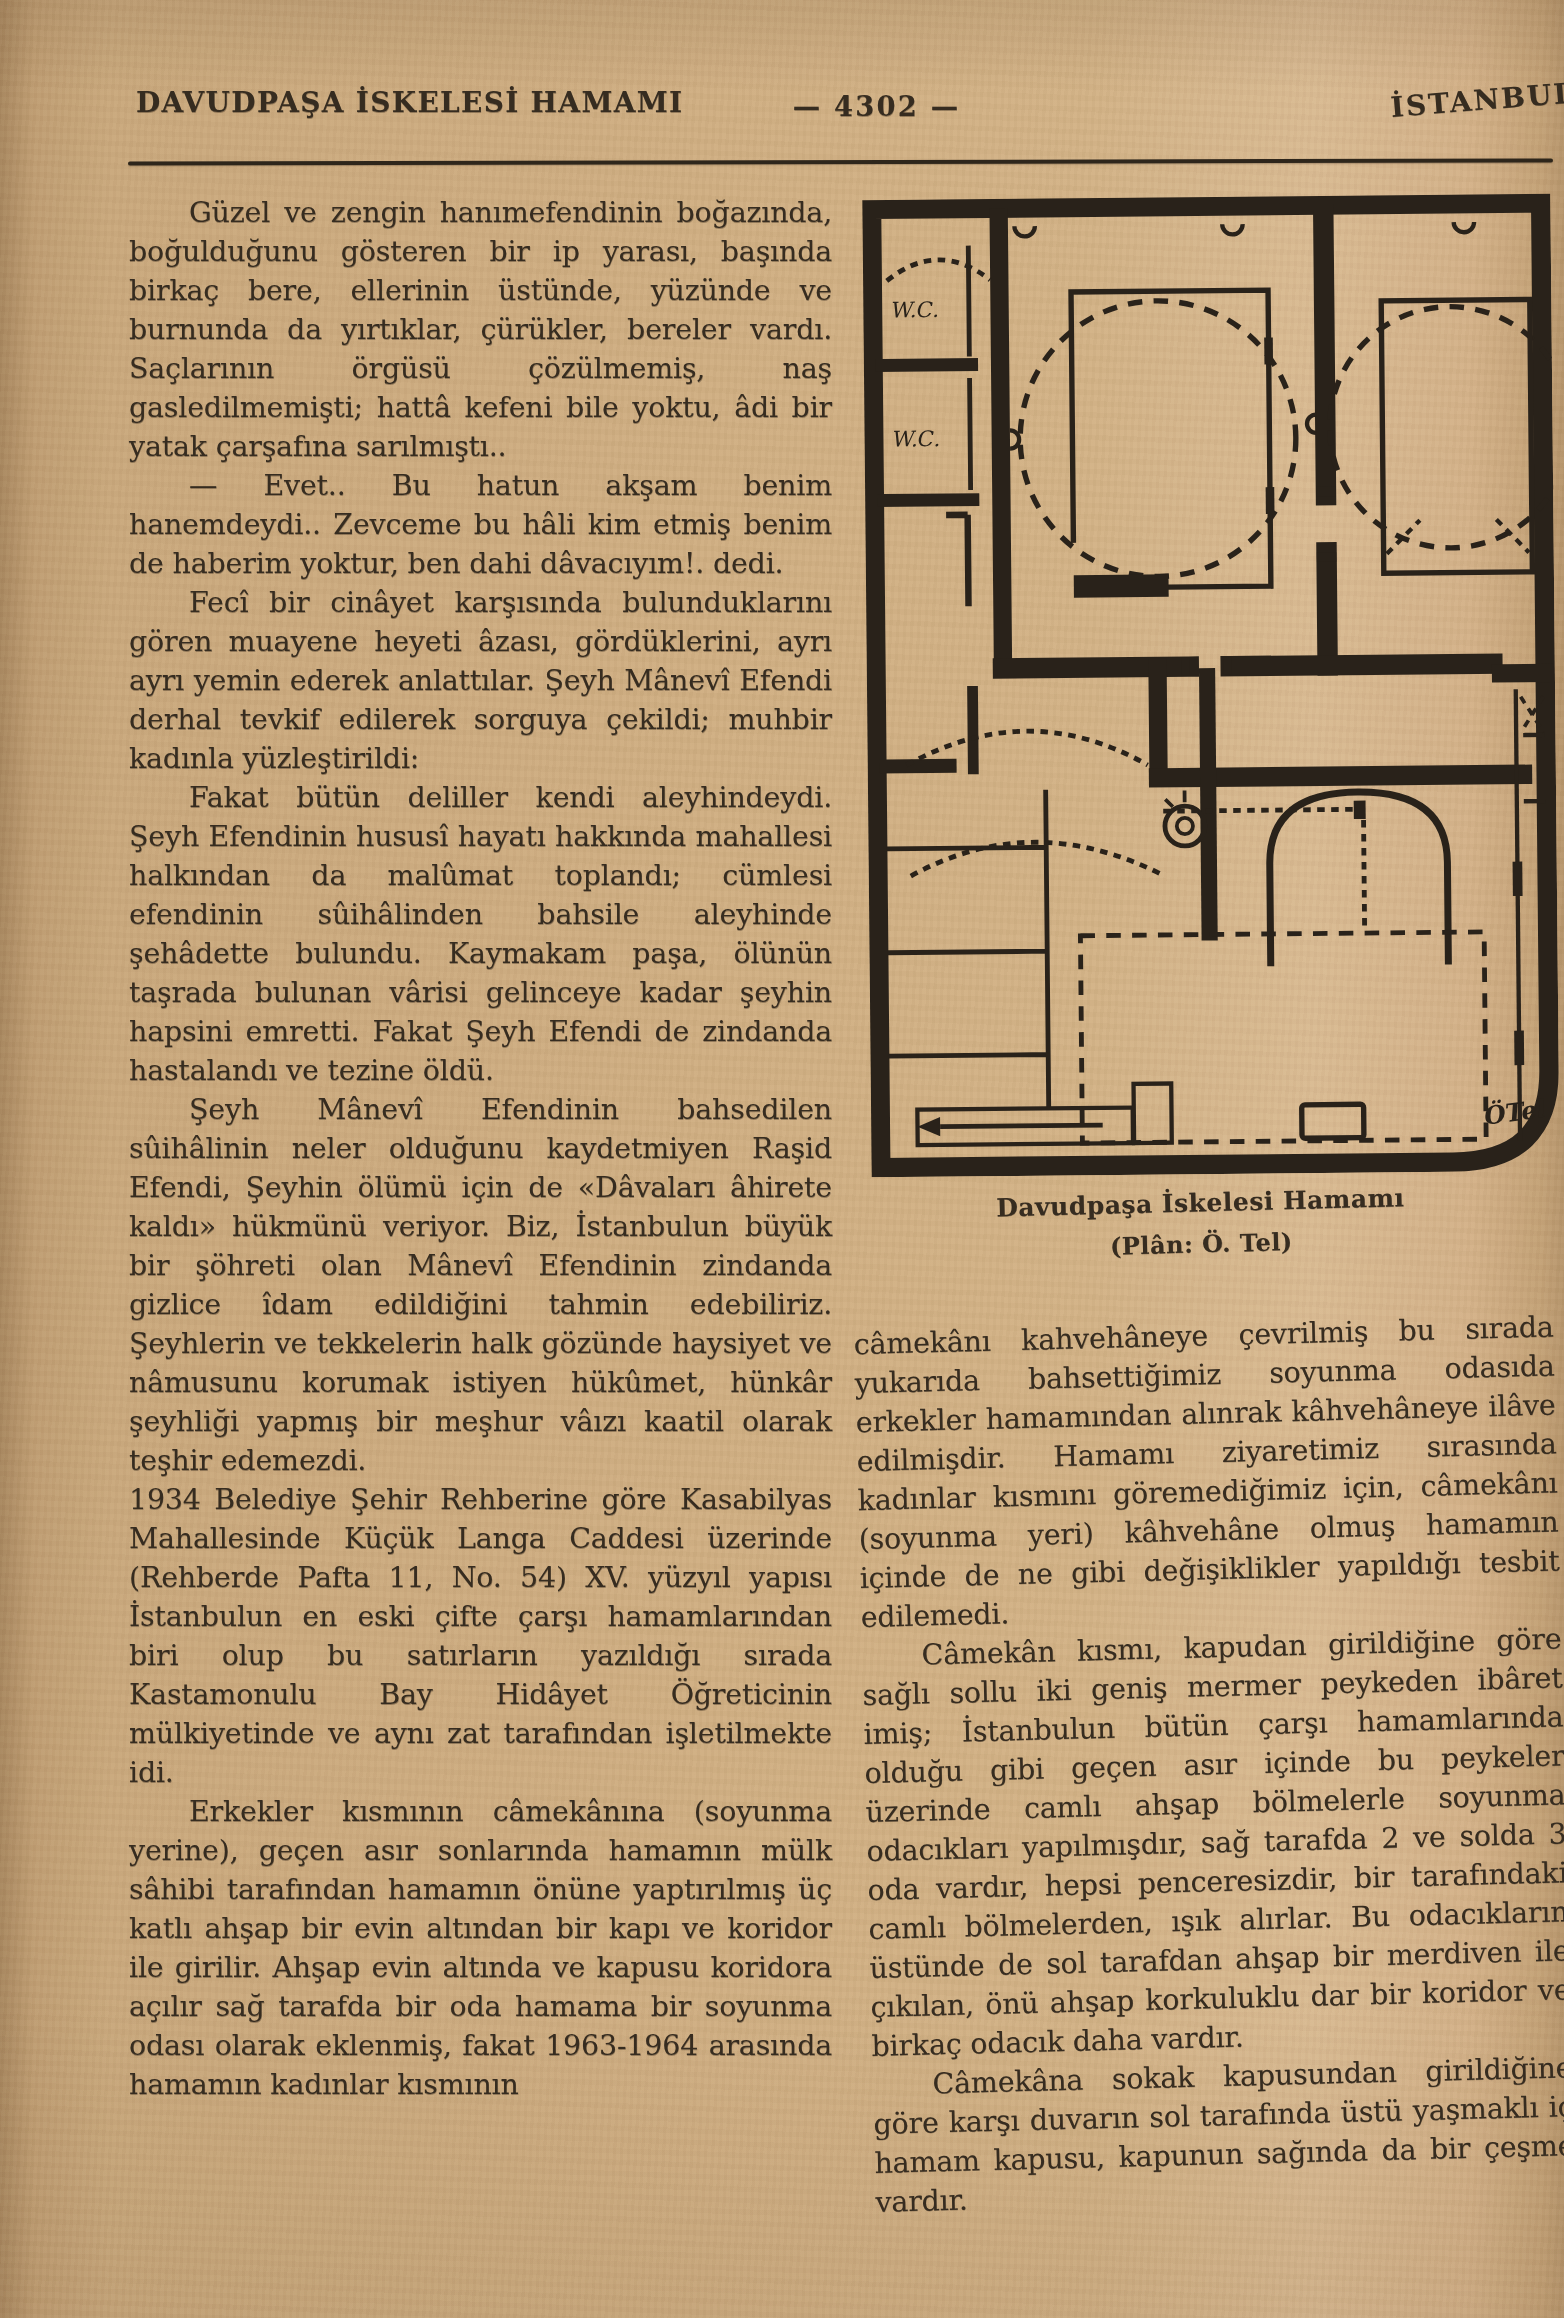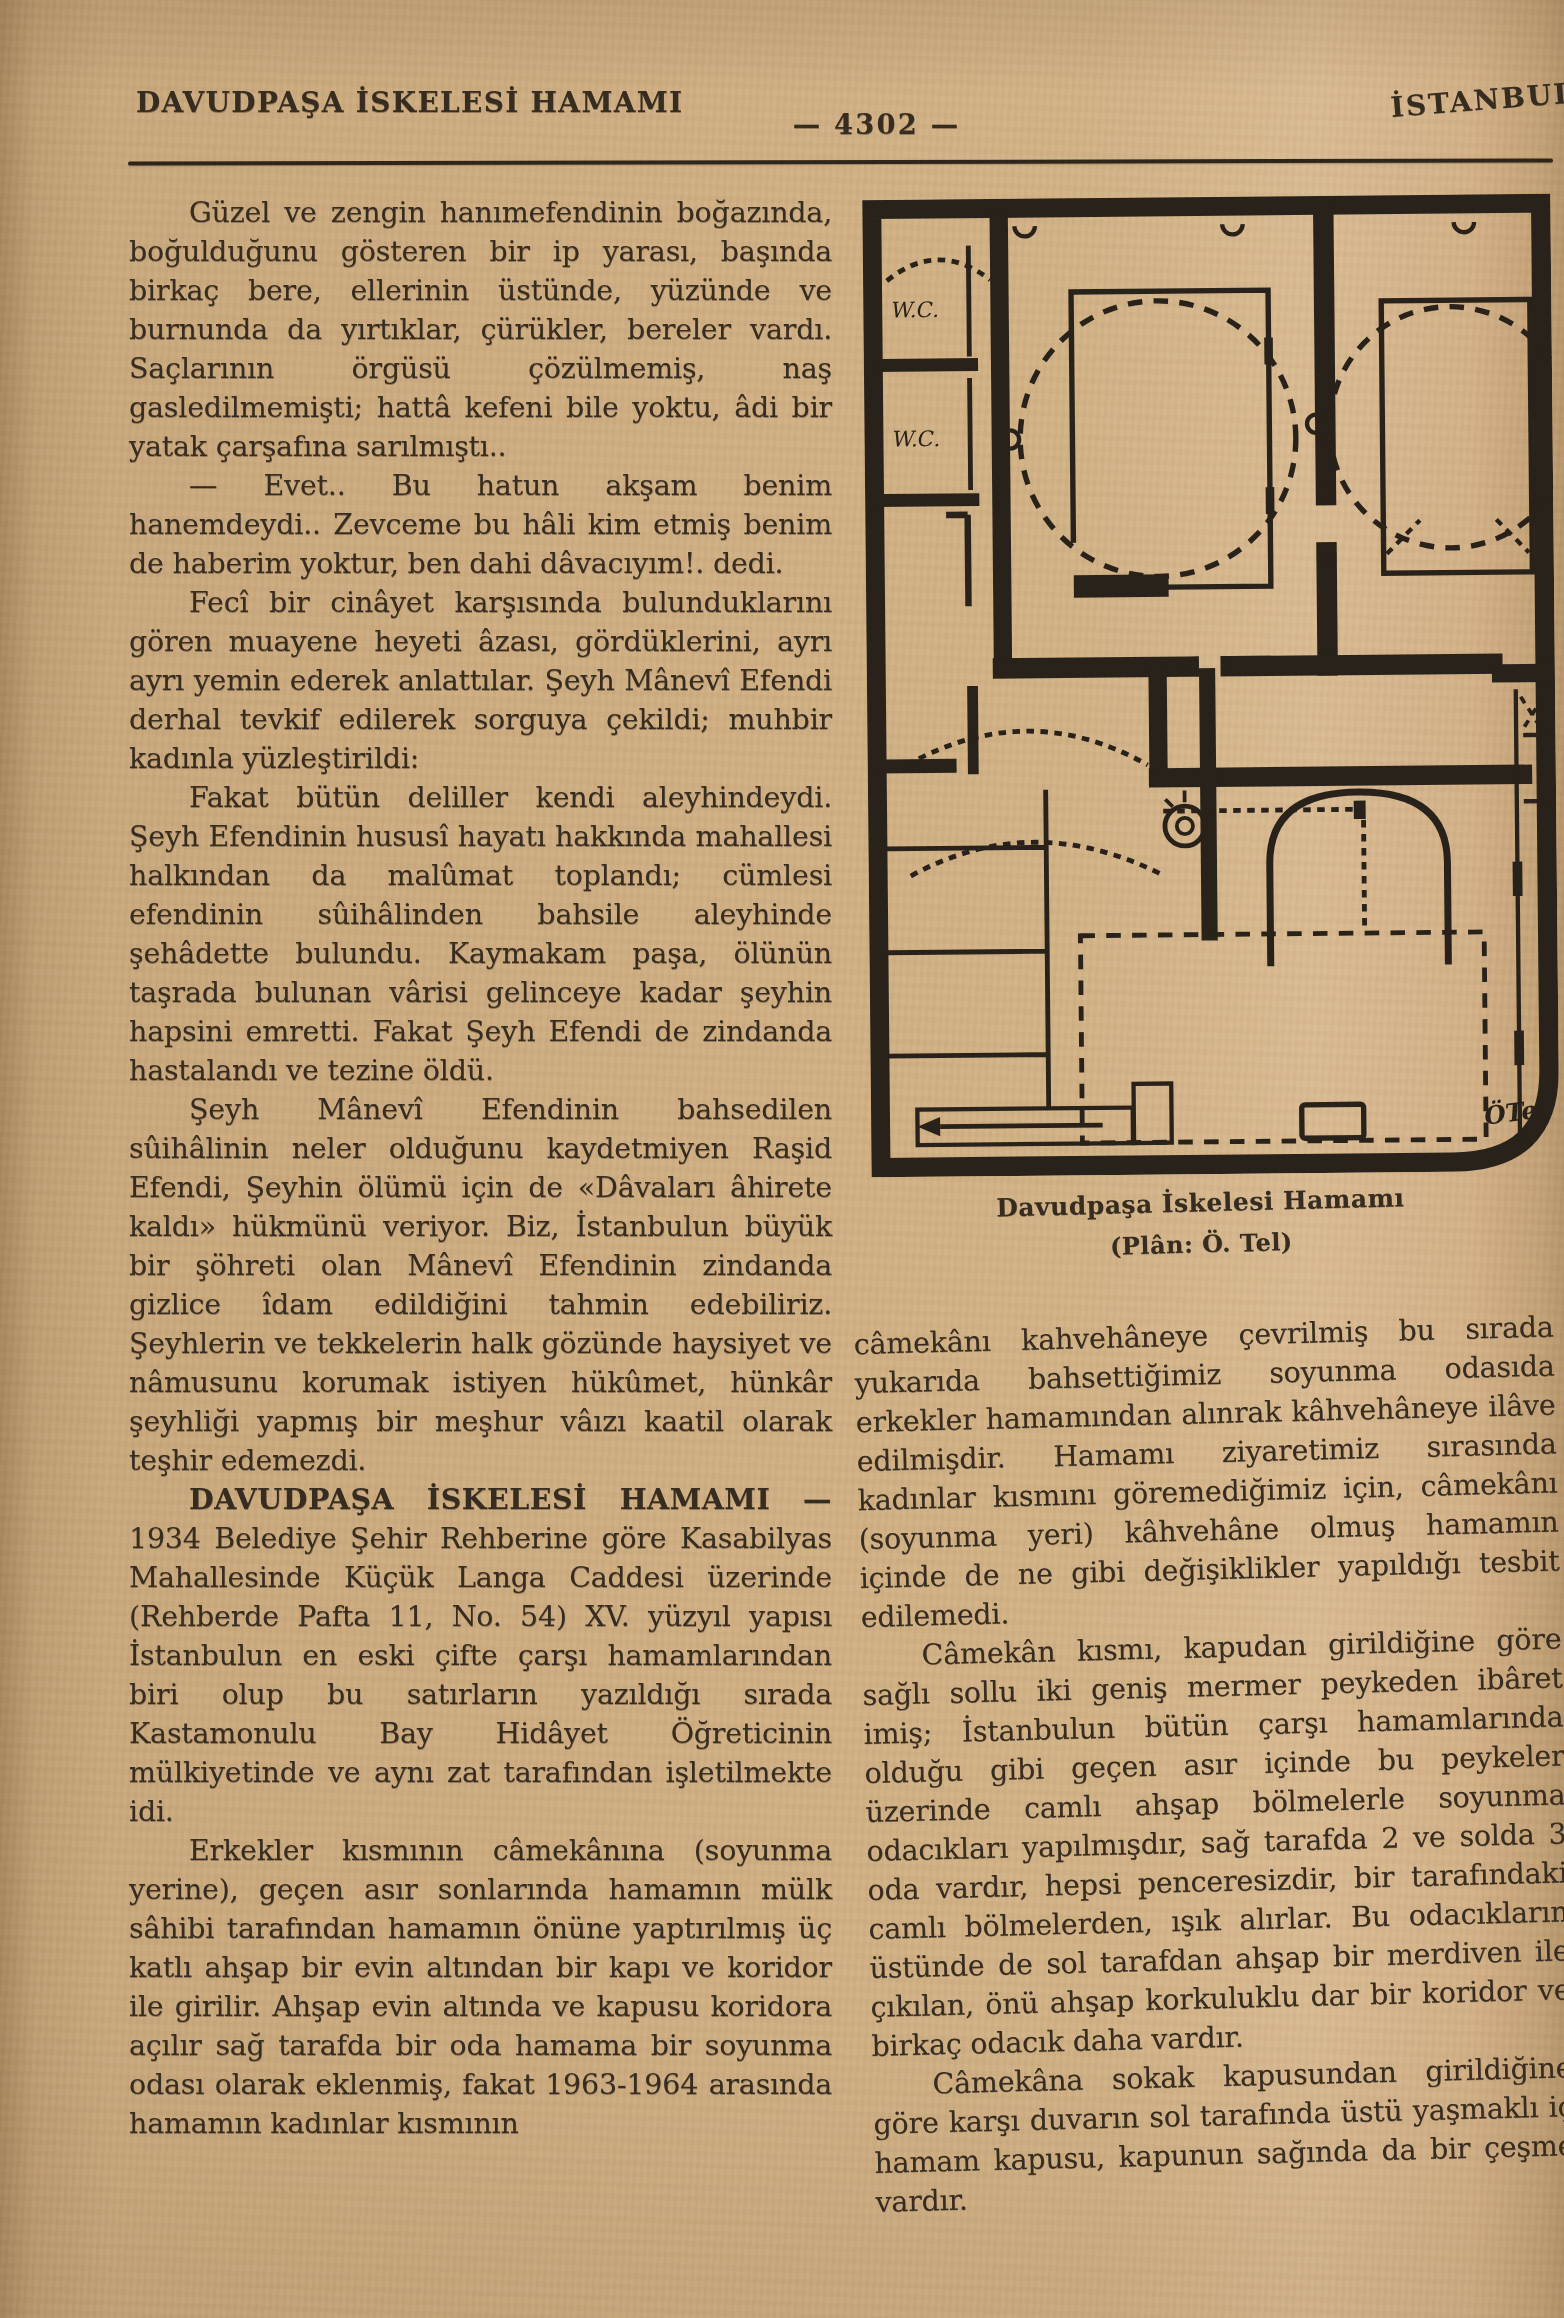--- a/index.html
+++ b/index.html
@@ -11,21 +11,21 @@
       linear-gradient(180deg, rgba(110,82,52,.16) 0%, rgba(110,82,52,0) 4%, rgba(110,82,52,0) 86%, rgba(140,108,72,.14) 100%),
       linear-gradient(90deg, #a8875f 0%, #bf9d72 2.2%, #c9a87c 7%, #cfae82 45%, #d2b286 70%, #d9ba92 84%, #d3b188 94%, #c3a176 98.5%, #b6956c 100%);
   }
   .grain{position:absolute;inset:0;pointer-events:none;opacity:.5;
     background:repeating-linear-gradient(93deg, rgba(255,240,214,.05) 0 3.8px, rgba(90,66,40,.045) 3.8px 7px),
                repeating-linear-gradient(2deg, rgba(255,243,220,.04) 0 6px, rgba(96,70,44,.035) 6px 11.3px);}
   .ink{ text-shadow:0.3px 0.5px 0.5px rgba(52,40,26,.38); }
 
   
   .hdr-title{position:absolute;left:136px;top:86px;font-size:28px;font-weight:bold;letter-spacing:1.3px;white-space:nowrap;}
-  .hdr-num{position:absolute;left:742px;top:108px;width:269px;text-align:center;font-size:27.4px;font-weight:bold;letter-spacing:2.2px;}
+  .hdr-num{position:absolute;left:742px;top:90px;width:269px;text-align:center;font-size:27.4px;font-weight:bold;letter-spacing:2.2px;}
   .hdr-city{position:absolute;left:1392px;top:91px;font-size:28px;font-weight:bold;letter-spacing:2.2px;transform:rotate(-4.6deg);transform-origin:left bottom;white-space:nowrap;}
   .hdr-rule{position:absolute;left:128px;top:160px;width:1425px;height:4.3px;background:#2e261b;border-radius:2.2px;transform:rotate(-.12deg);box-shadow:0 1.1px 1.1px rgba(60,45,28,.25);}
 
   
   .col{position:absolute;font-size:28.5px;line-height:39px;text-align:justify;letter-spacing:-0.2px;}
   .col p{margin:0;text-indent:60px;}
   .col p.noind{text-indent:0;}
   #leftcol{left:129px;top:193px;width:703px;}
   #rightcol{left:850px;top:1191px;width:700px;transform:rotate(-1.45deg);transform-origin:9.7px 5.4px;}
   .entry-head{font-weight:bold;text-align:justify;text-align-last:justify;letter-spacing:0.5px;}
@@ -51,21 +51,20 @@
 <div class="hdr-num ink">— 4302 —</div>
 <div class="hdr-city ink">İSTANBUL</div>
 <div class="hdr-rule"></div>
 
 <div class="col ink" id="leftcol">
   <p>Güzel ve zengin hanımefendinin boğazında, boğulduğunu gösteren bir ip yarası, başında birkaç bere, ellerinin üstünde, yüzünde ve burnunda da yırtıklar, çürükler, bereler vardı. Saçlarının örgüsü çözülmemiş, naş gasledilmemişti; hattâ kefeni bile yoktu, âdi bir yatak çarşafına sarılmıştı..</p>
   <p>— Evet.. Bu hatun akşam benim hanemdeydi.. Zevceme bu hâli kim etmiş benim de haberim yoktur, ben dahi dâvacıyım!. dedi.</p>
   <p>Fecî bir cinâyet karşısında bulunduklarını gören muayene heyeti âzası, gördüklerini, ayrı ayrı yemin ederek anlattılar. Şeyh Mânevî Efendi derhal tevkif edilerek sorguya çekildi; muhbir kadınla yüzleştirildi:</p>
   <p>Fakat bütün deliller kendi aleyhindeydi. Şeyh Efendinin hususî hayatı hakkında mahallesi halkından da malûmat toplandı; cümlesi efendinin sûihâlinden bahsile aleyhinde şehâdette bulundu. Kaymakam paşa, ölünün taşrada bulunan vârisi gelinceye kadar şeyhin hapsini emretti. Fakat Şeyh Efendi de zindanda hastalandı ve tezine öldü.</p>
   <p>Şeyh Mânevî Efendinin bahsedilen sûihâlinin neler olduğunu kaydetmiyen Raşid Efendi, Şeyhin ölümü için de «Dâvaları âhirete kaldı» hükmünü veriyor. Biz, İstanbulun büyük bir şöhreti olan Mânevî Efendinin zindanda gizlice îdam edildiğini tahmin edebiliriz. Şeyhlerin ve tekkelerin halk gözünde haysiyet ve nâmusunu korumak istiyen hükûmet, hünkâr şeyhliği yapmış bir meşhur vâızı kaatil olarak teşhir edemezdi.</p>
-  <p class="entry-head">DAVUDPAŞA İSKELESİ HAMAMI —</p>
   <p class="noind">1934 Belediye Şehir Rehberine göre Kasabilyas Mahallesinde Küçük Langa Caddesi üzerinde (Rehberde Pafta 11, No. 54) XV. yüzyıl yapısı İstanbulun en eski çifte çarşı hamamlarından biri olup bu satırların yazıldığı sırada Kastamonulu Bay Hidâyet Öğreticinin mülkiyetinde ve aynı zat tarafından işletilmekte idi.</p>
   <p>Erkekler kısmının câmekânına (soyunma yerine), geçen asır sonlarında hamamın mülk sâhibi tarafından hamamın önüne yaptırılmış üç katlı ahşap bir evin altından bir kapı ve koridor ile girilir. Ahşap evin altında ve kapusu koridora açılır sağ tarafda bir oda hamama bir soyunma odası olarak eklenmiş, fakat 1963-1964 arasında hamamın kadınlar kısmının</p>
 </div>
 
 <div id="figure">
   <svg viewBox="0 0 1278 1815">
     <defs>
       <pattern id="hatch" width="20" height="20" patternUnits="userSpaceOnUse">
         <rect width="20" height="20" fill="none"></rect>
         <line x1="6" y1="0" x2="6" y2="20" stroke="#29221a" stroke-width="6"></line>

